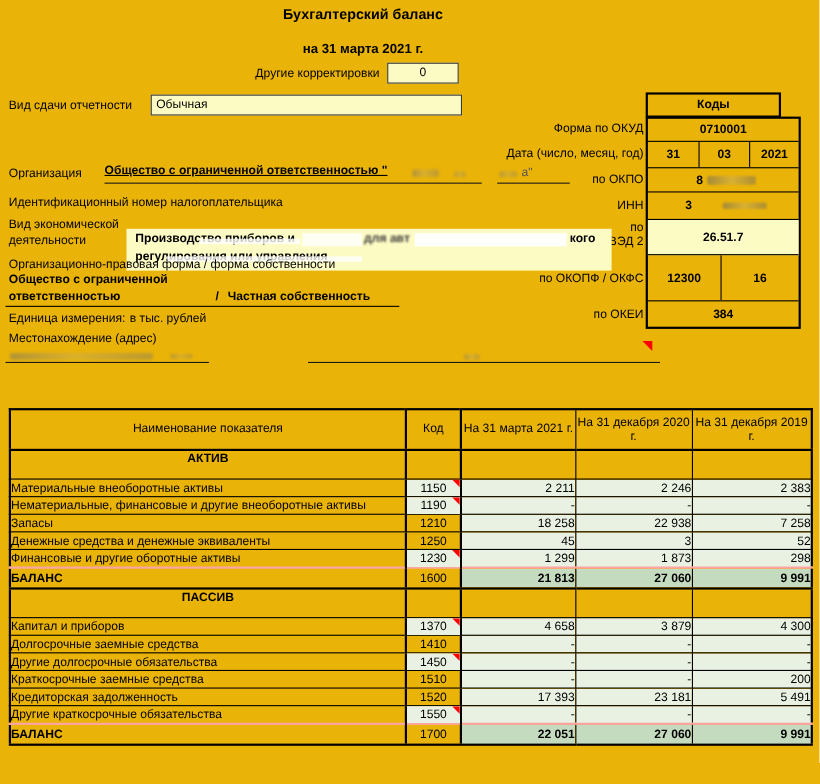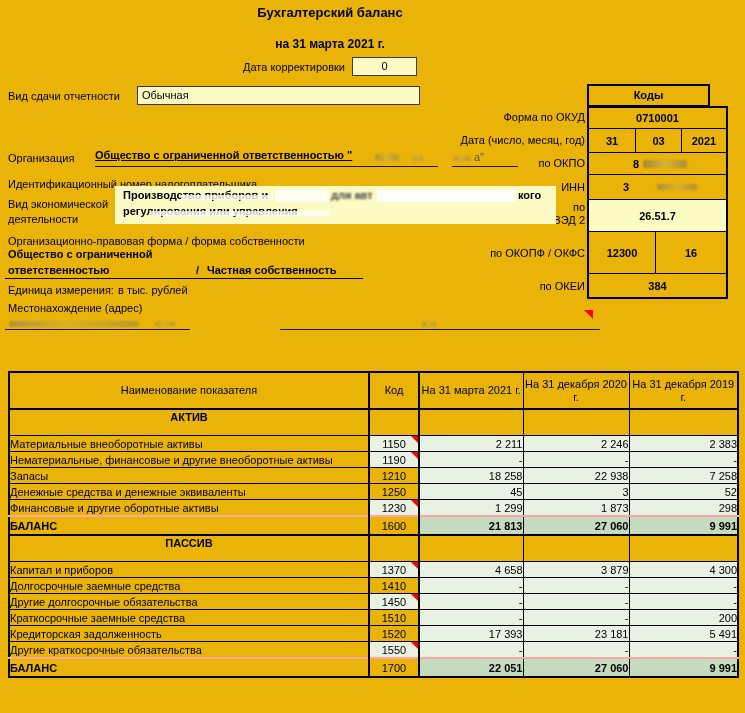--- a/index.html
+++ b/index.html
@@ -50,21 +50,21 @@
   .row-total .c-name{font-weight:bold;}
 </style>
 </head>
 <body>
 
 <div id="page">
 
   <div class="abs ctr b" style="left:0;top:5px;width:660px;font-size:13px;">Бухгалтерский баланс</div>
   <div class="abs ctr b" style="left:0;top:37px;width:660px;font-size:12px;">на 31 марта 2021 г.</div>
 
-  <div class="abs" style="left:0;top:61px;width:345px;text-align:right;">Дата корректировки</div>
+  <div class="abs" style="left:0;top:61px;width:345px;text-align:right;">Другие корректировки</div>
   <div class="abs yellow ctr" style="left:352px;top:57px;width:65px;height:19px;line-height:17px;">0</div>
 
   <div class="abs" style="left:8px;top:90px;">Вид сдачи отчетности</div>
   <div class="abs yellow" style="left:137px;top:86px;width:283px;height:19px;line-height:17px;padding-left:4px;">Обычная</div>
 
   <div class="abs codes-title">Коды</div>
   <div class="abs codes-box">
     <div class="crow" style="height:21px;">0710001</div>
     <div class="crow" style="height:24px;">
       <div class="ccell" style="width:46px;">31</div>
@@ -104,21 +104,21 @@
   </div>
   <div class="abs ul" style="left:452px;top:149px;width:66px;height:17px;">
     <span class="smear" style="left:2px;top:7px;width:16px;height:5px;"></span>
     <span class="faint" style="position:absolute;left:22px;top:2px;">а"</span>
   </div>
 
   <div class="abs" style="left:8px;top:178px;">Идентификационный номер налогоплательщика</div>
 
   <div class="abs" style="left:8px;top:198px;">Вид экономической</div>
   <div class="abs" style="left:8px;top:213px;">деятельности</div>
-  <div class="abs" style="left:115px;top:186px;width:441px;height:38px;background:#FDFBC4;">
+  <div class="abs" style="left:115px;top:208px;width:441px;height:38px;background:#FDFBC4;">
     <span class="b" style="position:absolute;left:8px;top:3px;">Производство приборов и</span>
     <span class="b blurtx" style="position:absolute;left:216px;top:3px;">для авт</span>
     <span class="b" style="position:absolute;left:403px;top:3px;">кого</span>
     <span class="b" style="position:absolute;left:8px;top:19px;">регулирования или управления</span>
     <span class="erase" style="left:66px;top:9px;width:92px;height:5px;"></span>
     <span class="erase" style="left:160px;top:4px;width:54px;height:12px;"></span>
     <span class="erase" style="left:262px;top:4px;width:138px;height:12px;opacity:.92;"></span>
     <span class="erase" style="left:36px;top:25px;width:178px;height:5px;"></span>
   </div>
 

